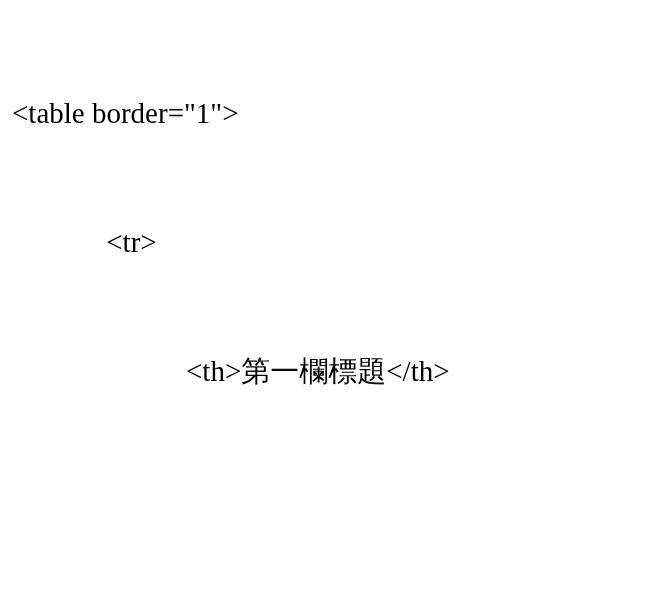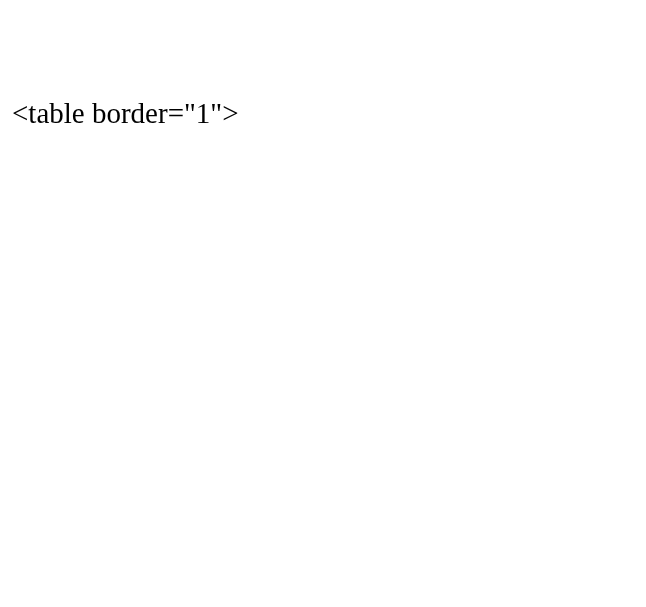--- a/index.html
+++ b/index.html
@@ -25,20 +25,22 @@
   .code-line {
     white-space: pre;
   }
 </style>
 </head>
 <body>
 
 <div class="page">
   <div class="code-listing">
     <div class="code-line">&lt;table border="1"&gt;</div>
+    <div class="code-line">             &lt;tr&gt;</div>
+    <div class="code-line">                        &lt;th&gt;第一欄標題&lt;/th&gt;</div>
     
     
     
     
     
     
     
     
     
     

